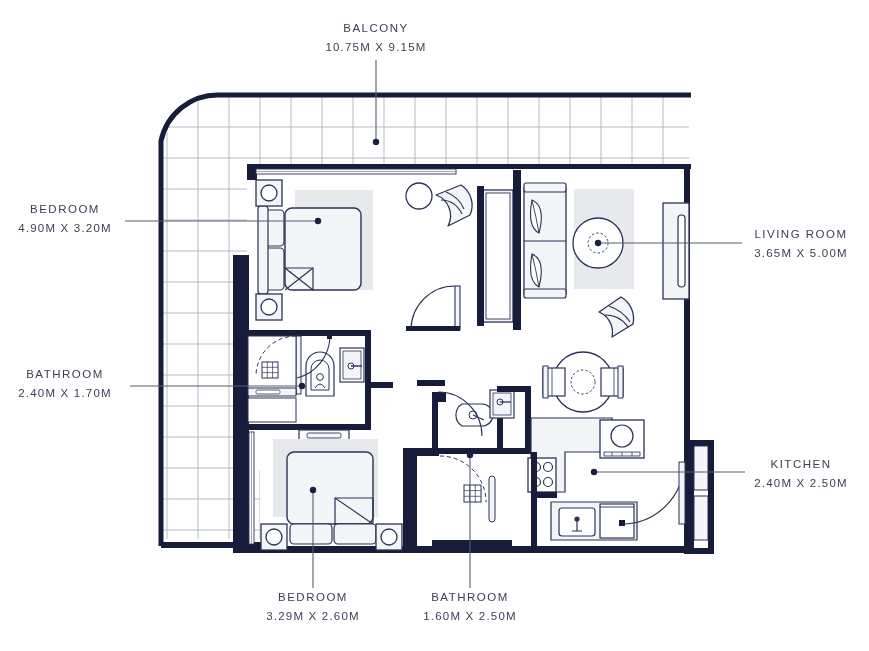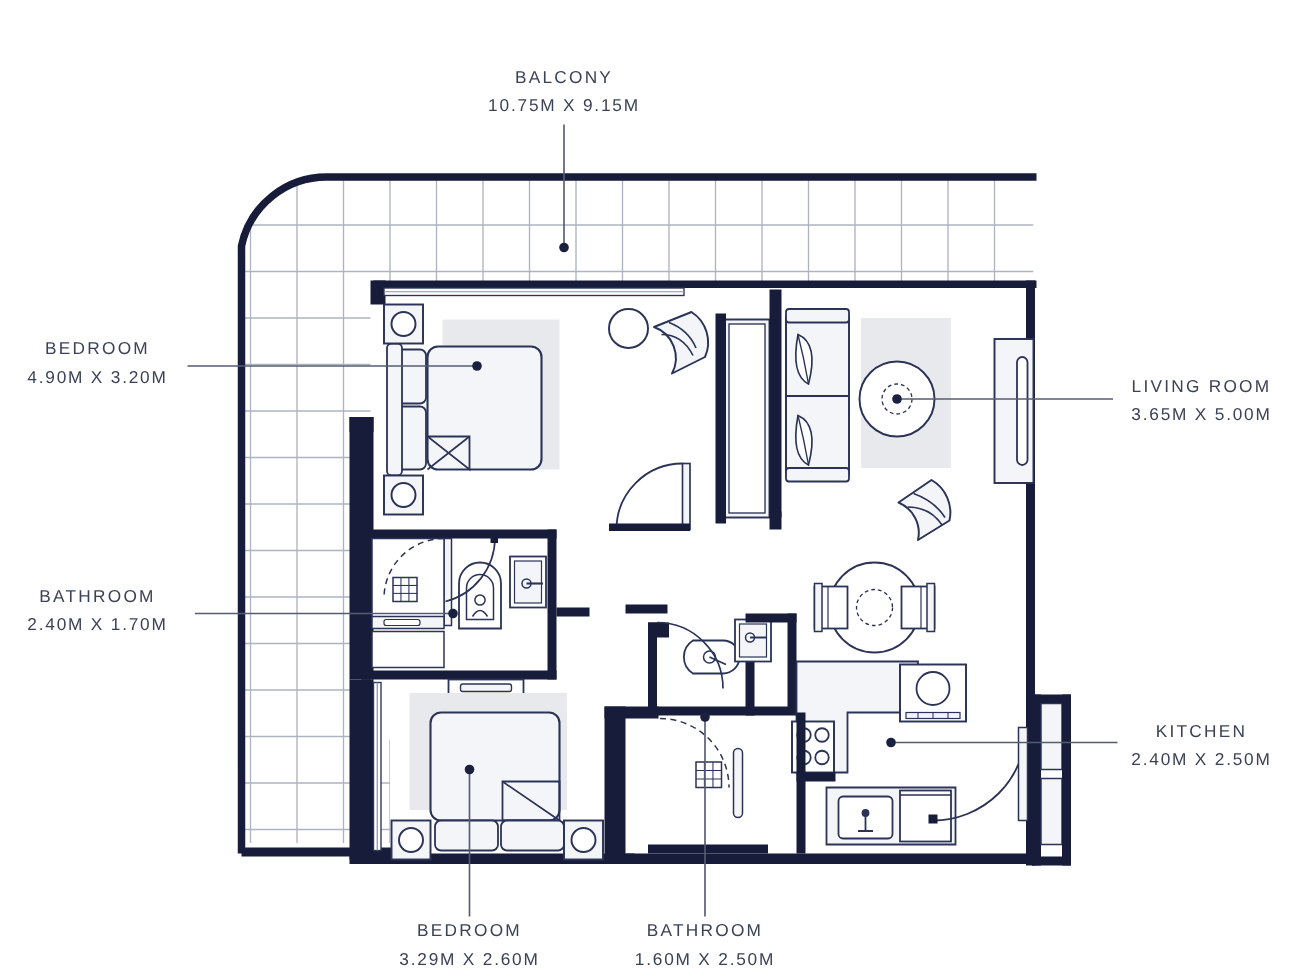--- a/index.html
+++ b/index.html
@@ -13,21 +13,20 @@
     height: 651px;
     position: relative;
     font-family: "Liberation Sans", sans-serif;
     overflow: hidden;
   }
   #plan-root {
     position: absolute;
     left: 0; top: 0;
     width: 869px;
     height: 538px;
-    margin-top: 23px;
   }
   svg#floorplan {
     display: block;
     width: 869px;
     height: 651px;
   }
   .room-label-text {
     font-family: "Liberation Sans", sans-serif;
     font-size: 11.5px;
     letter-spacing: 1.5px;

